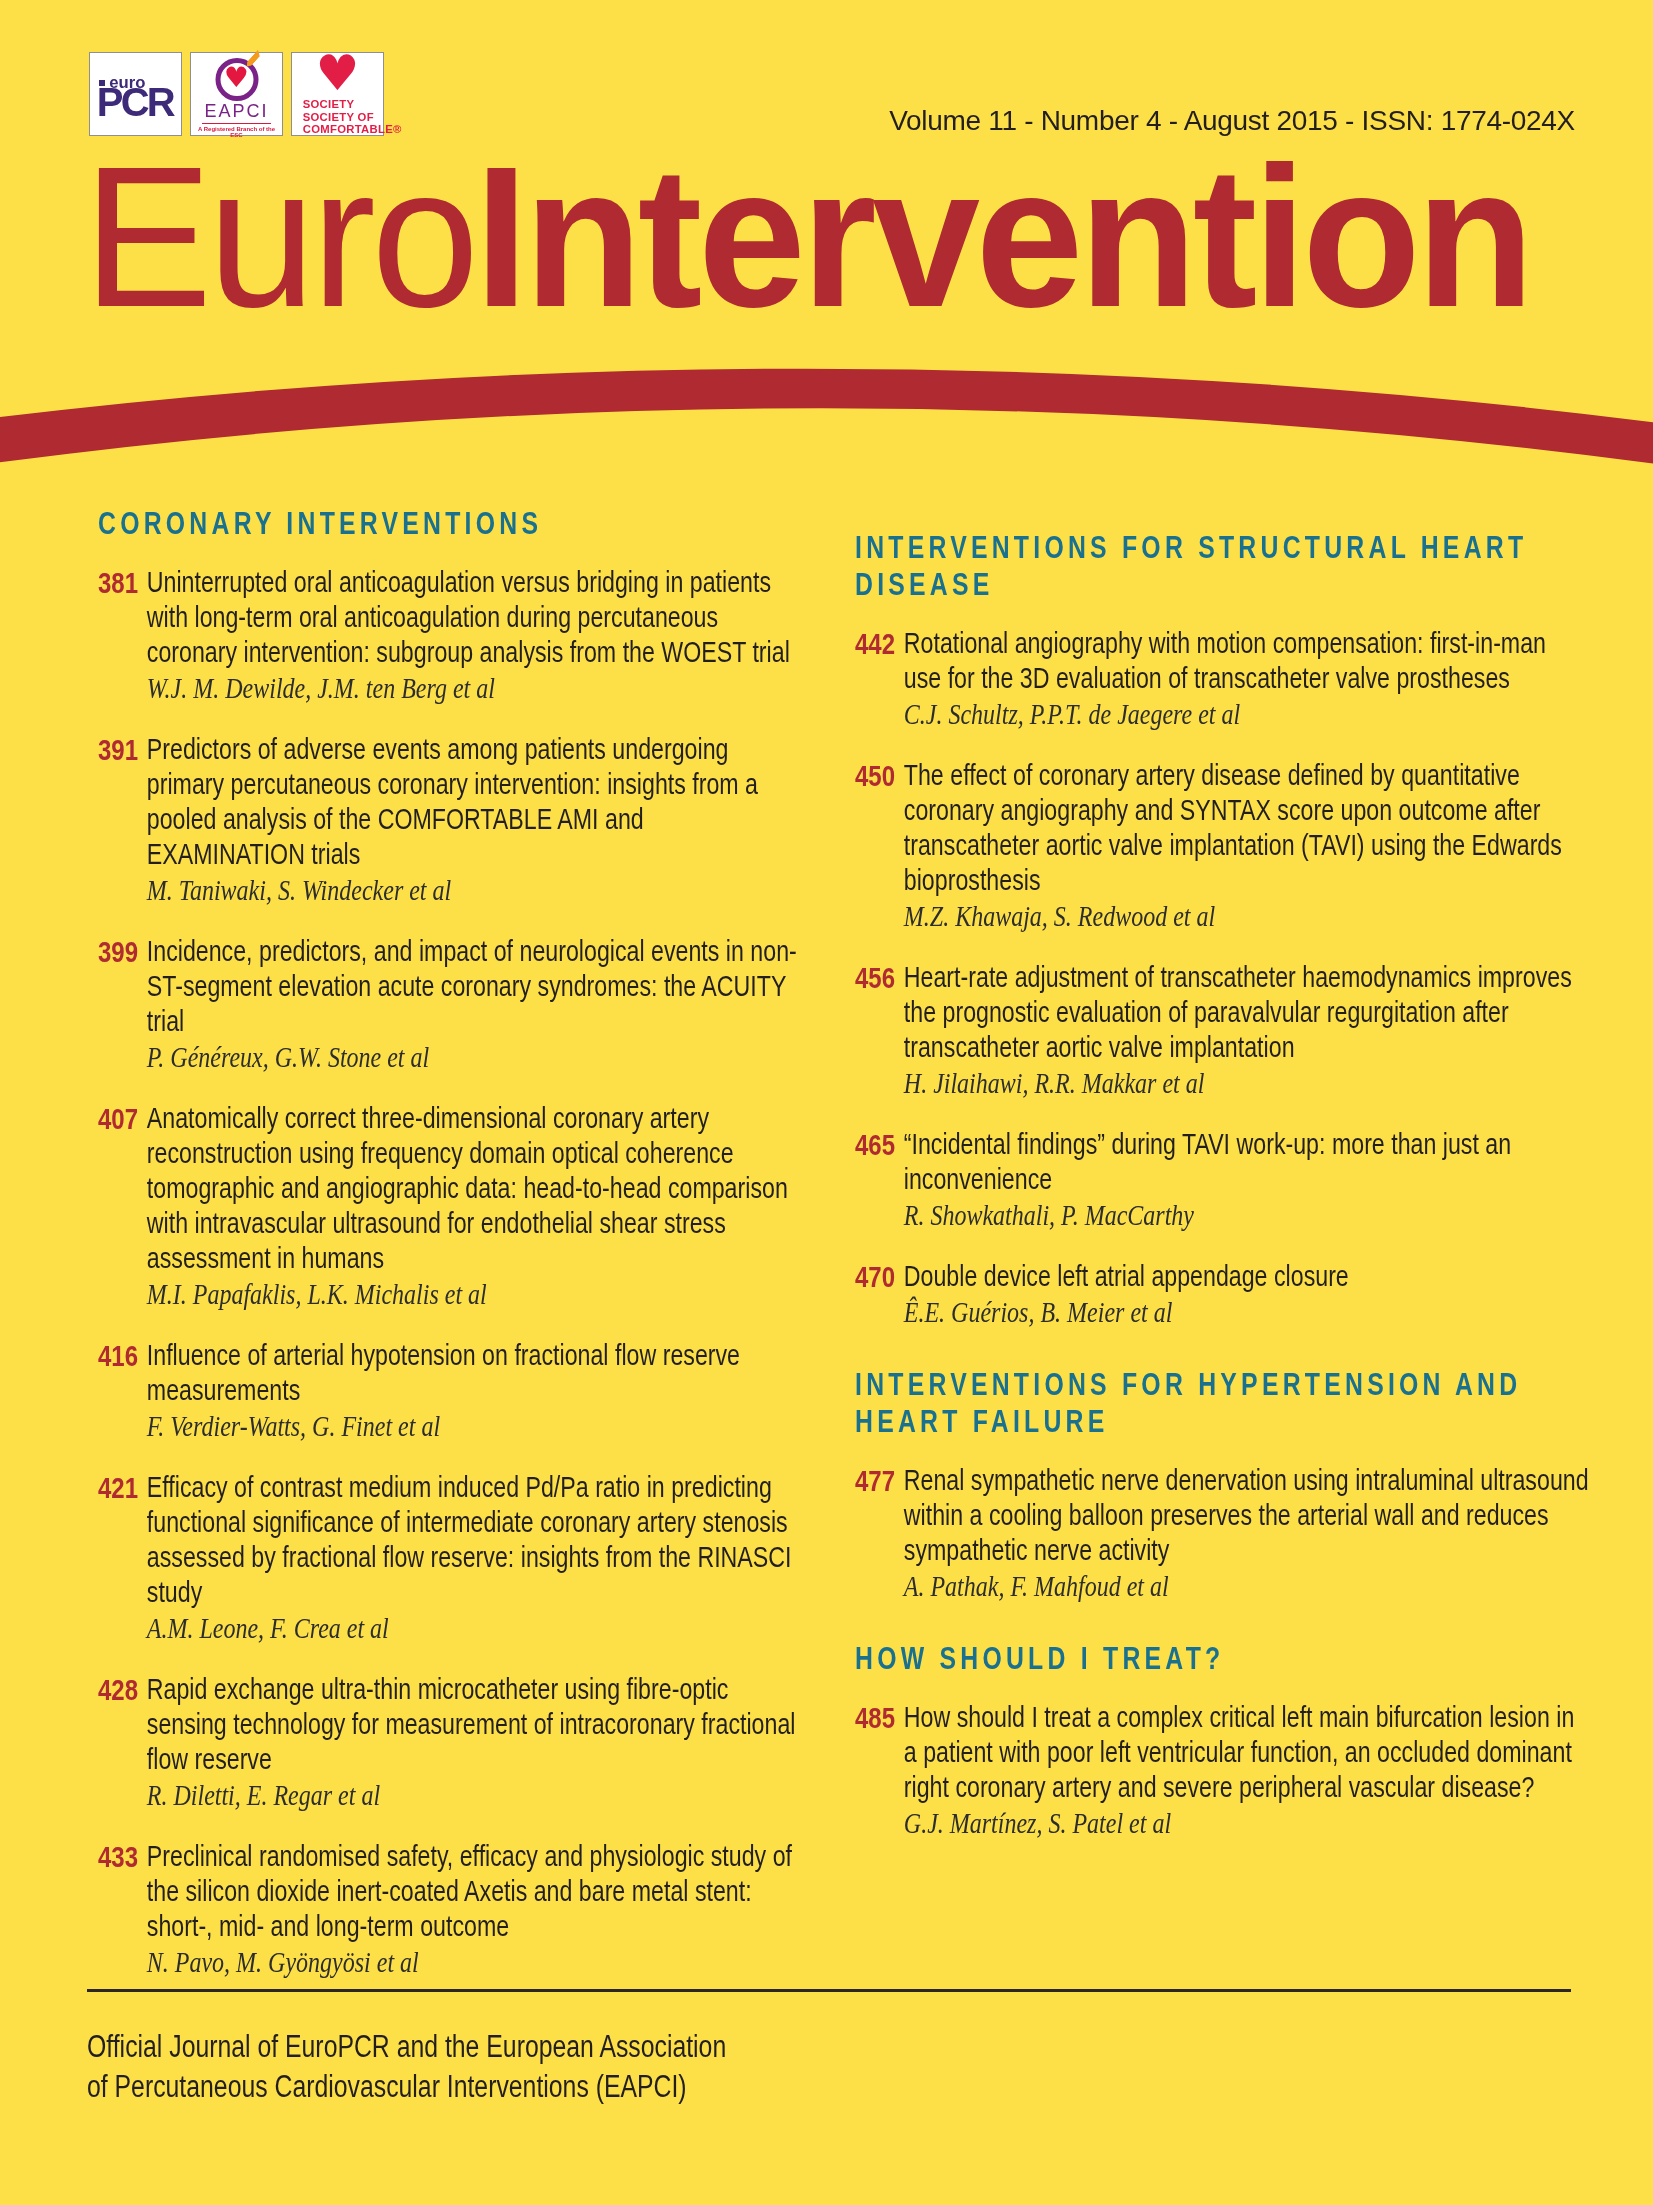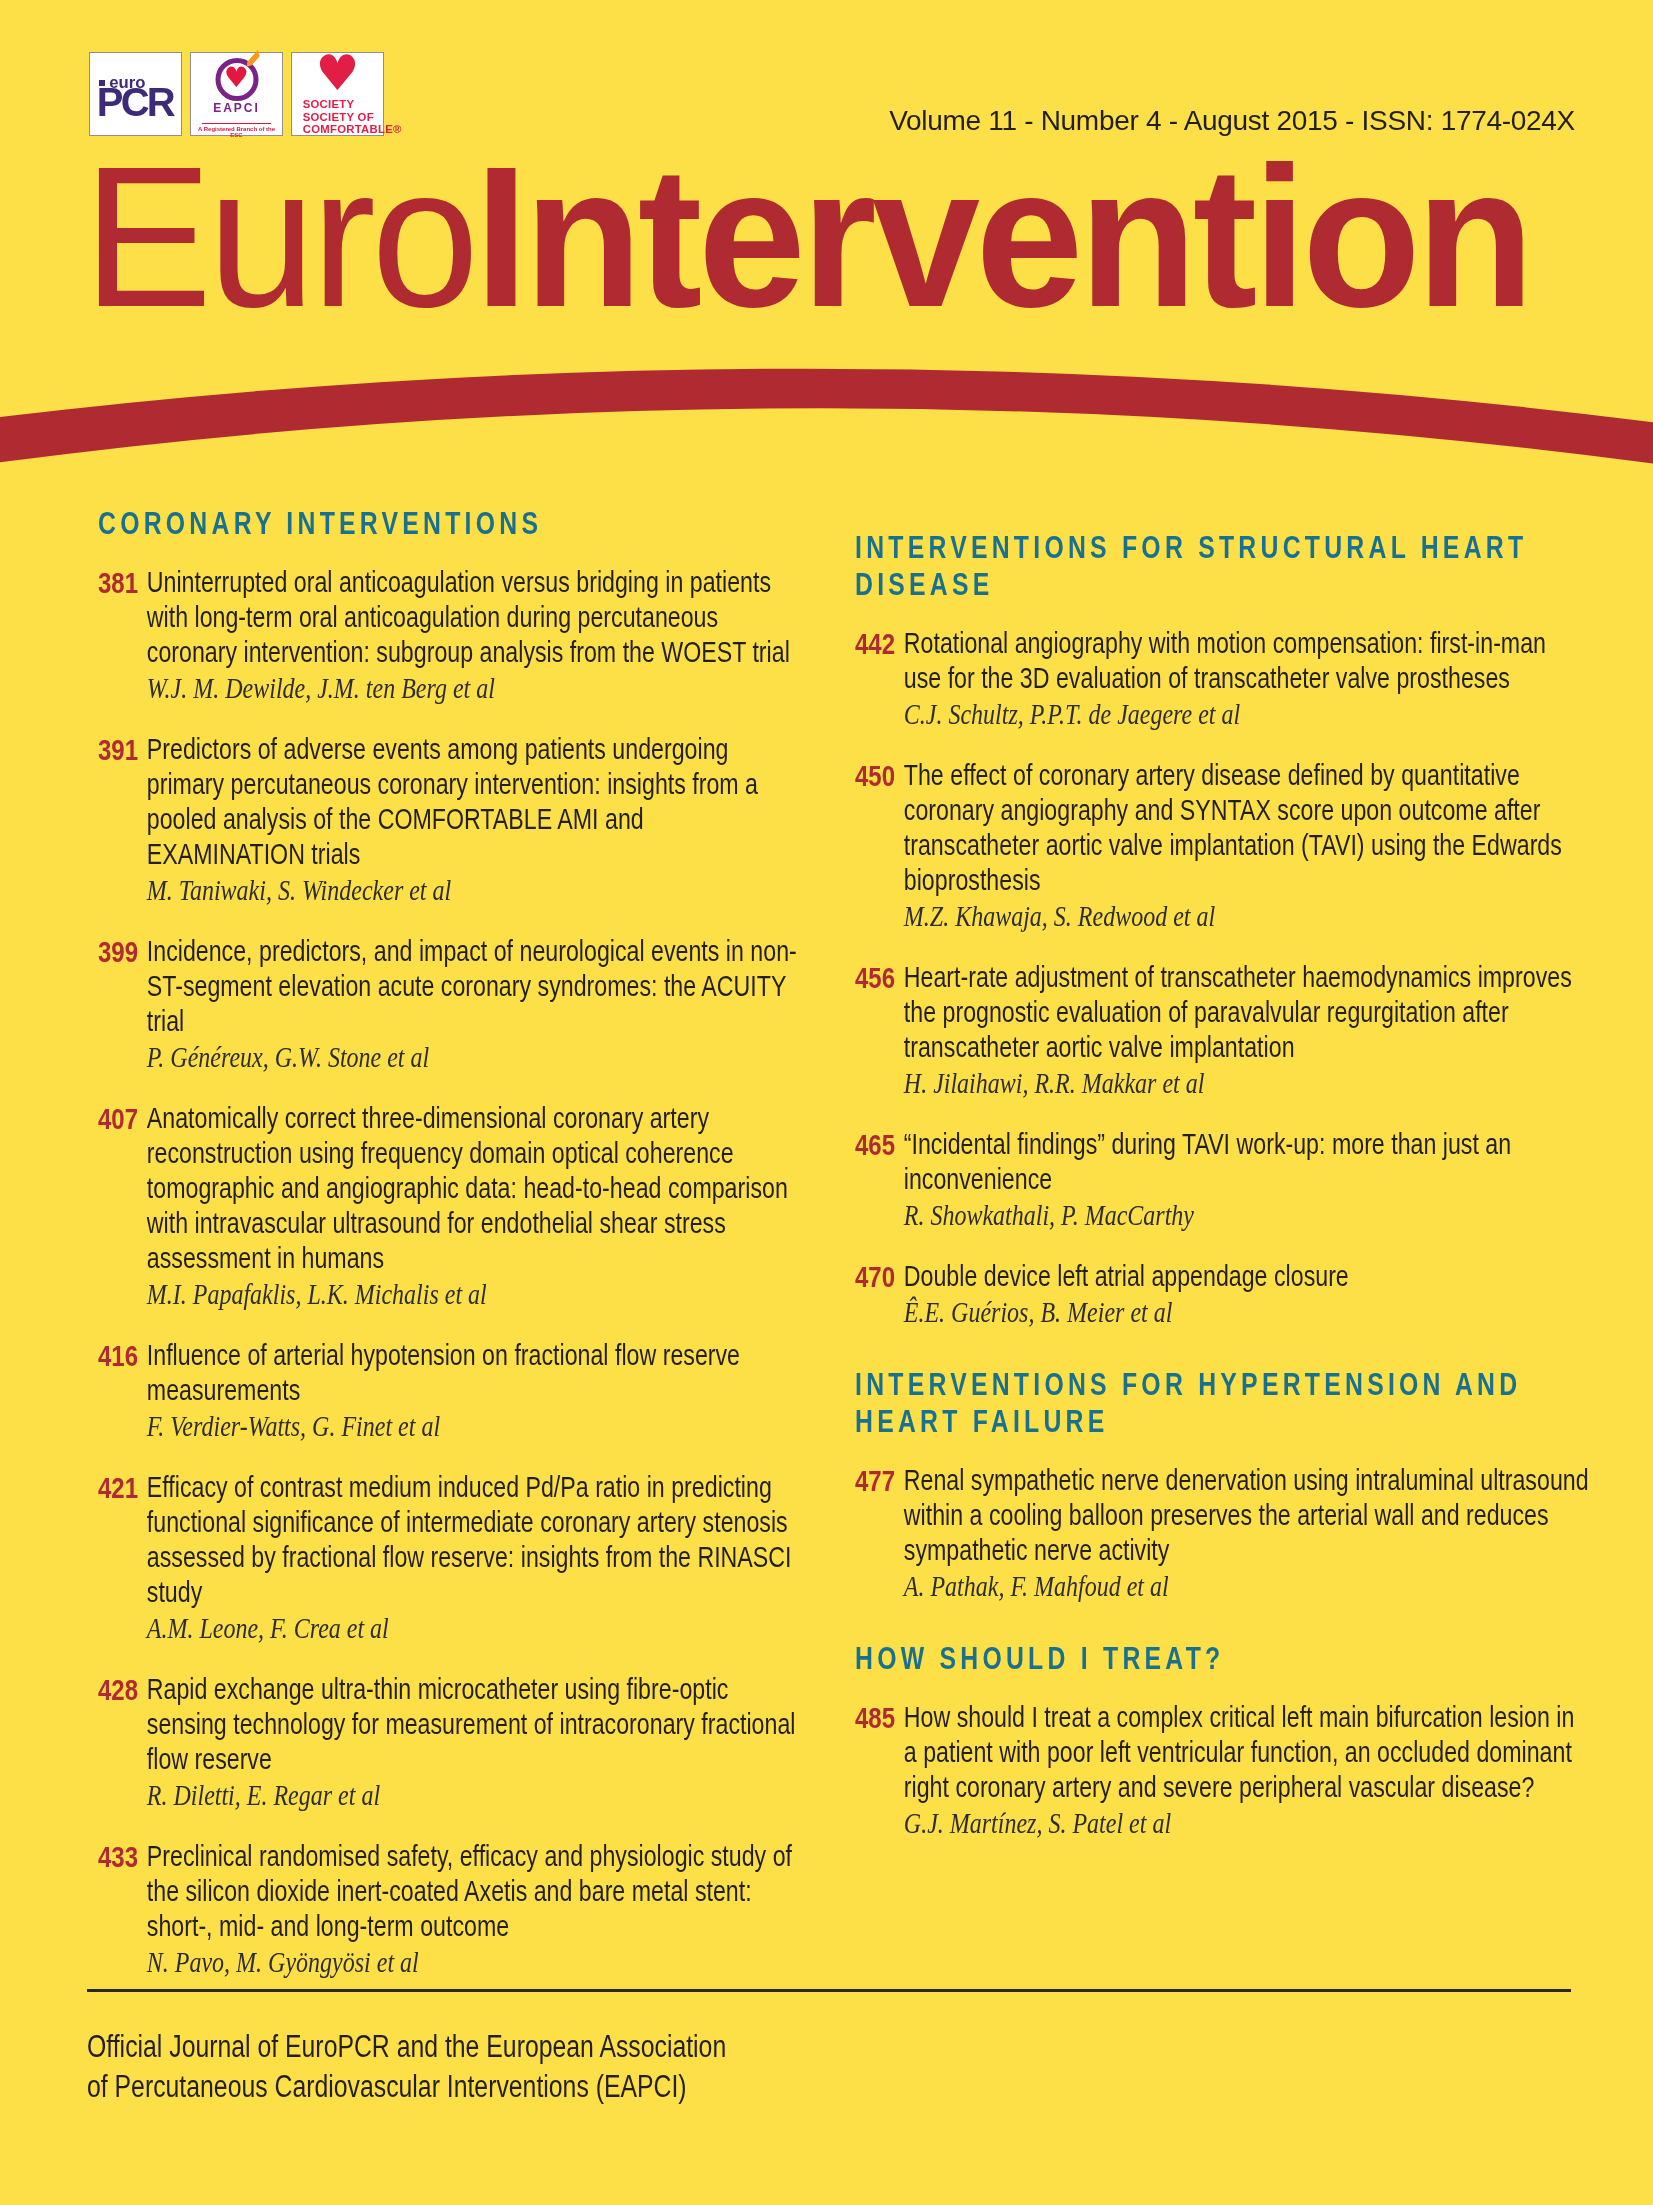--- a/index.html
+++ b/index.html
@@ -15,21 +15,21 @@
   .pcr-sq{width:6px;height:6px;background:#3d2a78;display:inline-block;}
   .pcr-main{position:absolute;left:6.7px;top:29px;font-size:40px;font-weight:800;
             letter-spacing:-2.7px;color:#3d2a78;line-height:1;}
   .eapci-mark{position:absolute;left:50%;top:4.7px;transform:translateX(-50%);width:43px;height:43px;}
   .ring{position:absolute;inset:0;border:5.3px solid #7b2288;border-radius:50%;box-sizing:border-box;}
   .eapci-heart{position:absolute;left:50%;top:50%;transform:translate(-50%,-52%);
                font-size:28px;color:#e3173f;font-family:"DejaVu Sans",sans-serif;line-height:1;}
   .arrow{position:absolute;right:-5.3px;top:-1.3px;width:20px;height:6px;background:#f49a1c;
          transform:rotate(-48deg);clip-path:polygon(0 50%,20% 0,100% 0,80% 100%,20% 100%);}
   .eapci-name{position:absolute;top:49px;width:100%;text-align:center;color:#7b2288;
-              font-weight:700;font-size:12px;letter-spacing:2px;line-height:1;}
+              font-weight:400;font-size:18px;letter-spacing:2px;line-height:1;}
   .eapci-rule{position:absolute;top:70px;left:10.7px;right:10.7px;height:1.3px;background:#d6193c;}
   .eapci-tag{position:absolute;top:73px;width:100%;text-align:center;color:#d6193c;
              font-size:6px;font-weight:700;}
   .esc-heart{position:absolute;top:-4px;left:50%;transform:translateX(-50%);
              font-size:49px;color:#e31e46;font-family:"DejaVu Sans",sans-serif;line-height:1;}
   .esc-text{position:absolute;top:45px;left:10.7px;color:#e31e46;font-weight:700;
             font-size:11.3px;line-height:12.7px;letter-spacing:0.3px;}
 
   
   .issue-line{position:absolute;top:105px;right:79px;font-size:28px;color:#231f20;

